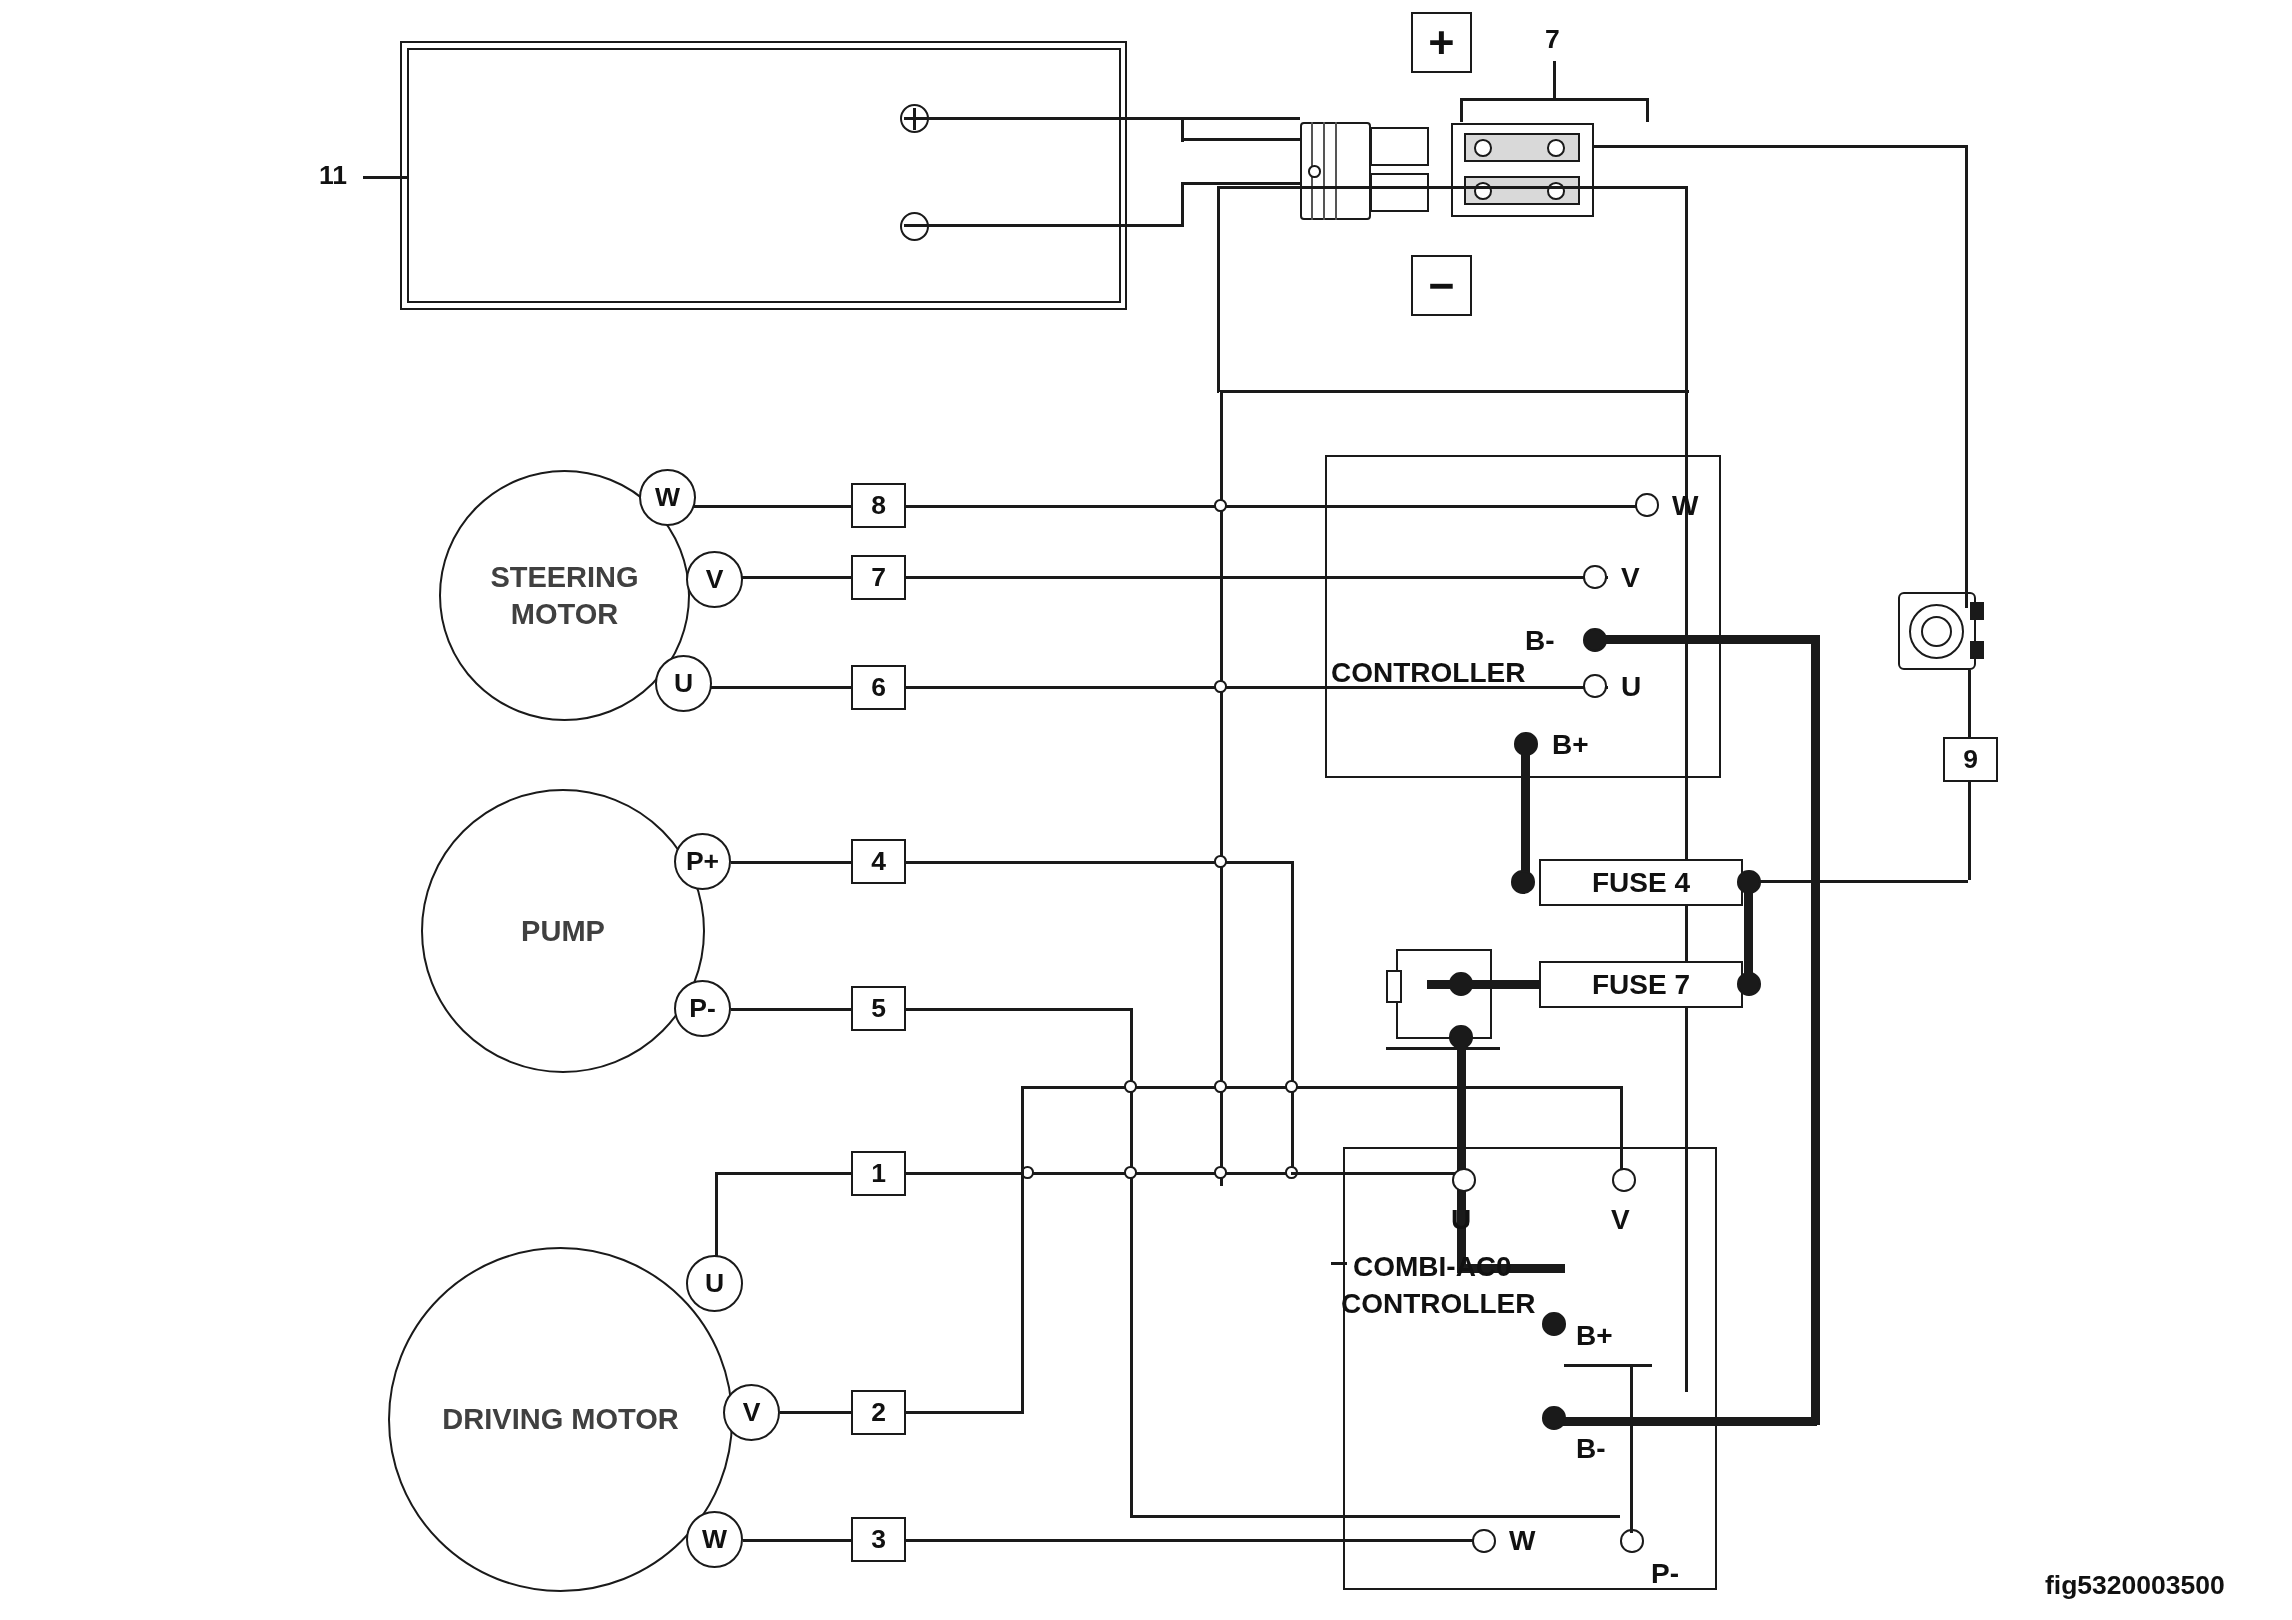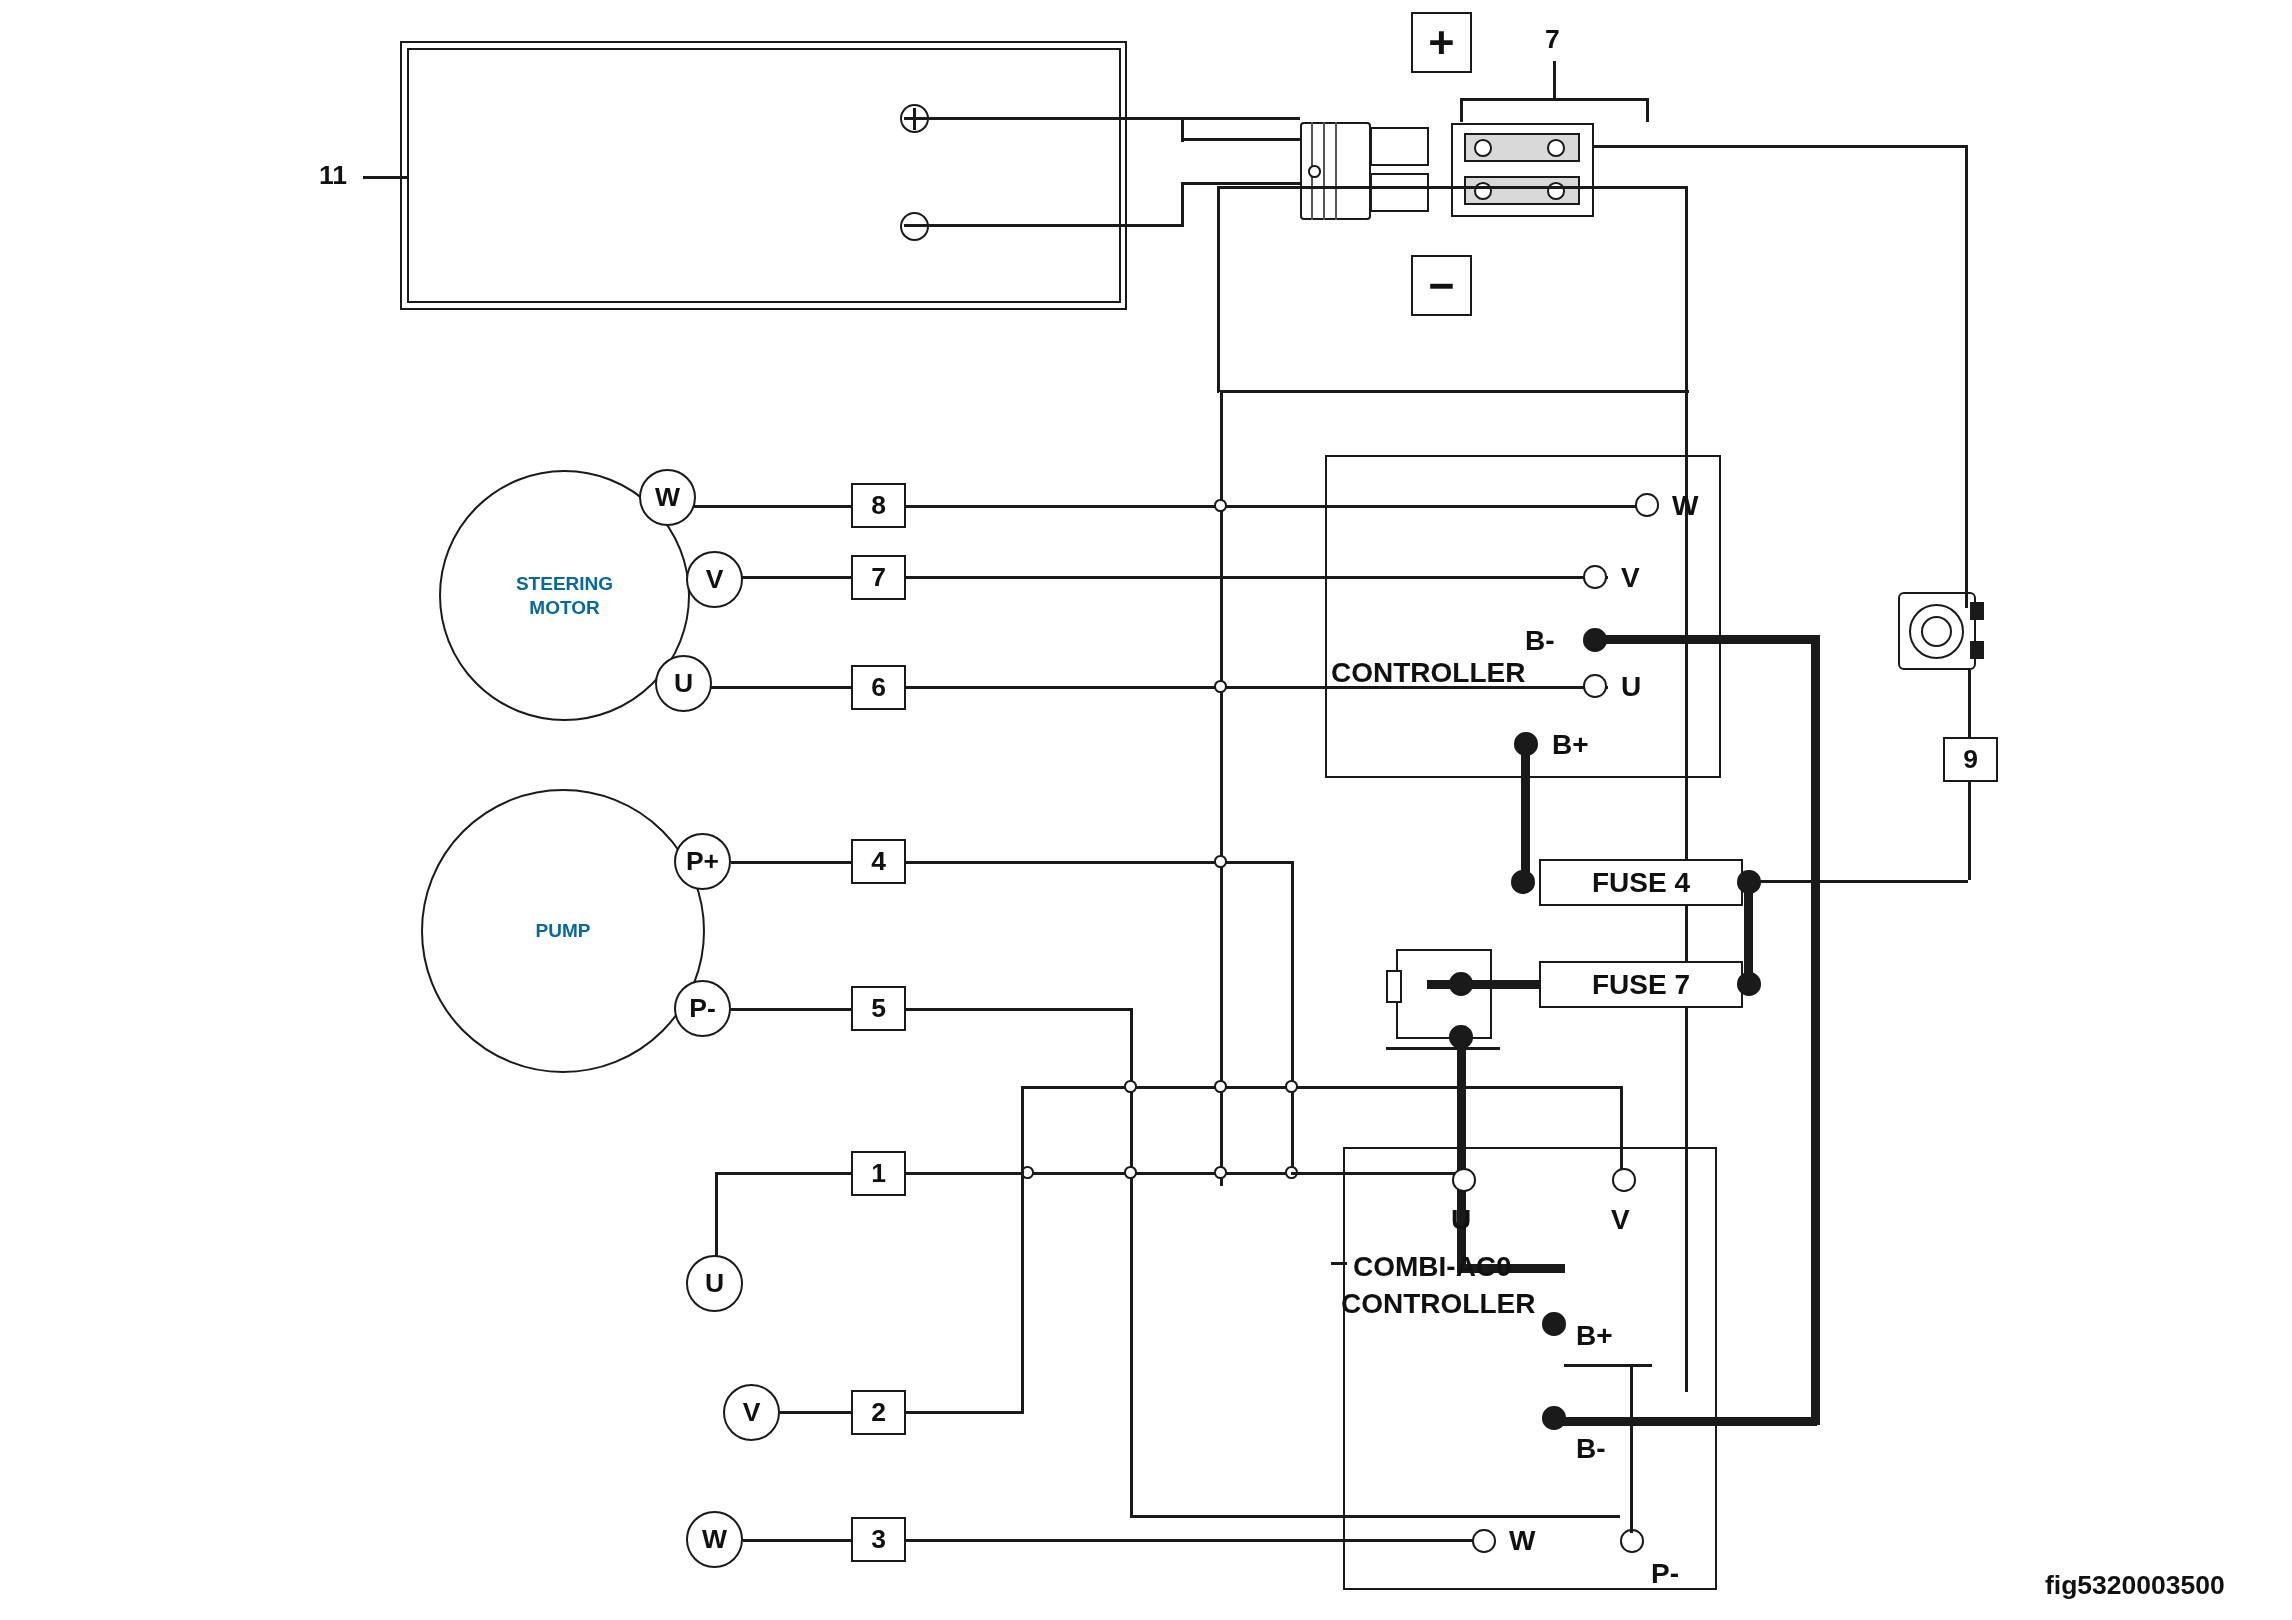--- a/index.html
+++ b/index.html
@@ -83,23 +83,23 @@
   .motor-circle {
     position: absolute;
     border: 2.9px solid #1a1a1a;
     border-radius: 50%;
     background: #ffffff;
     box-sizing: border-box;
     display: flex;
     align-items: center;
     justify-content: center;
     text-align: center;
-    font-size: 19px;
-    font-weight: bold;
-    color: #0369a1;
+    font-size: 29px;
+    font-weight: bold;
+    color: #404040;
     line-height: 1.25;
   }
   .pin-badge {
     position: absolute;
     width: 57px;
     height: 57px;
     border: 2.9px solid #1a1a1a;
     border-radius: 50%;
     background: #ffffff;
     box-sizing: border-box;
@@ -294,20 +294,23 @@
   <div class="wire h" style="left:906px; top:861px; width:388px;"></div>
   <div class="wire v" style="left:1291px; top:861px; height:314px;"></div>
   <div class="node-dot" style="left:1214px; top:855px;"></div>
 
   <div class="wire h" style="left:731px; top:1008px; width:120px;"></div>
   <div class="num-box" style="left:851px; top:986px;">5</div>
   <div class="wire h" style="left:906px; top:1008px; width:227px;"></div>
   <div class="wire v" style="left:1130px; top:1008px; height:510px;"></div>
   <div class="wire h" style="left:1130px; top:1515px; width:490px;"></div>
 
+  <div class="motor-circle" style="left:388px; top:1247px; width:345px; height:345px;">
+    <span>DRIVING MOTOR</span>
+  </div>
   <div class="pin-badge" style="left:686px; top:1255px;">U</div>
   <div class="pin-badge" style="left:723px; top:1384px;">V</div>
   <div class="pin-badge" style="left:686px; top:1511px;">W</div>
 
   <div class="wire v" style="left:715px; top:1172px; height:110px;"></div>
   <div class="wire h" style="left:715px; top:1172px; width:136px;"></div>
   <div class="num-box" style="left:851px; top:1151px;">1</div>
   <div class="wire h" style="left:906px; top:1172px; width:549px;"></div>
   <div class="node-dot" style="left:1021px; top:1166px;"></div>
   <div class="node-dot" style="left:1124px; top:1166px;"></div>

